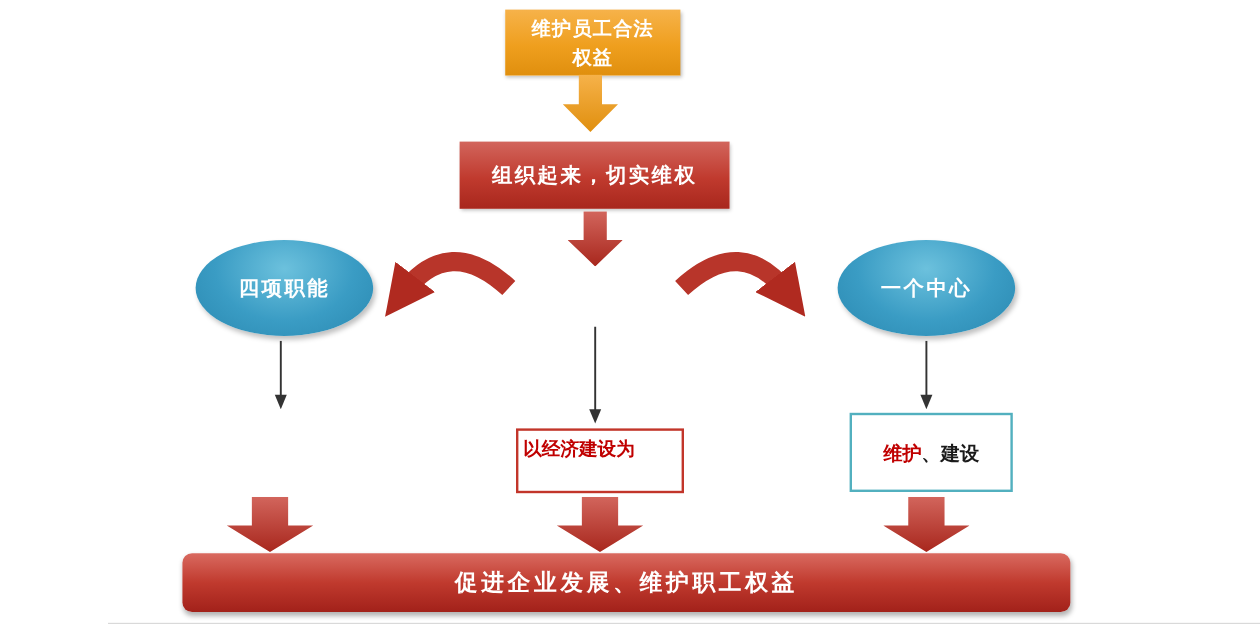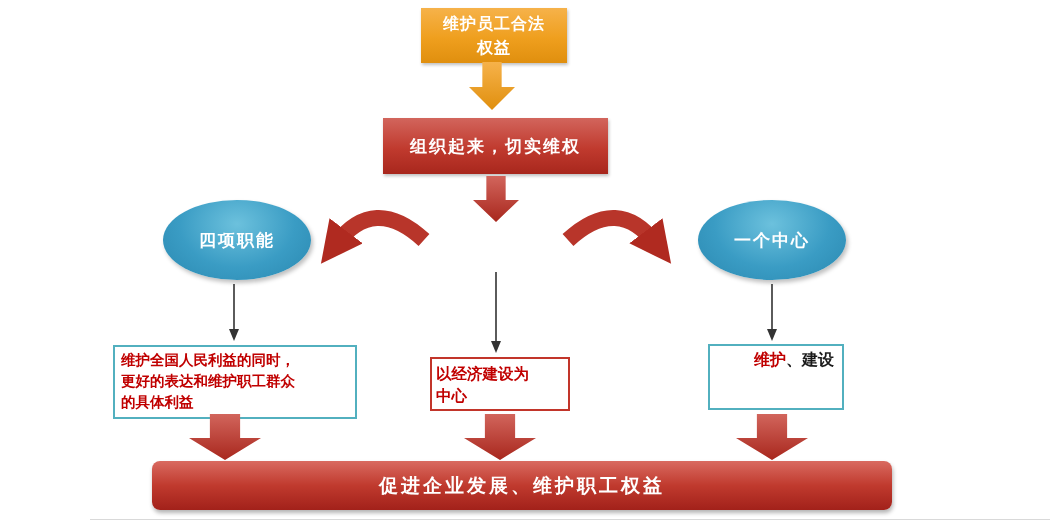--- a/index.html
+++ b/index.html
@@ -50,21 +50,21 @@
     background: #ffffff;
     font-size: 14.5px; line-height: 1.45;
   }
   .note-teal { border: 2px solid #52b0bf; }
   .note-red-border { border: 2px solid #c2352a; }
   .red-text { color: #c00000; }
   .black-text { color: #1a1a1a; }
 
   .note-left-box { padding: 3px 6px; text-align: left; font-weight: bold; }
   .note-center-box { padding: 4px 4px; text-align: left; font-weight: bold; font-size: 15.5px; }
-  .note-right-box { padding: 2px 8px; text-align: right; font-weight: bold; font-size: 16px; line-height: 1.5; }
+  .note-right-box { padding: 20px 8px; text-align: center; font-weight: bold; font-size: 16px; line-height: 1.5; }
 
   
   .bottom-bar {
     background: linear-gradient(180deg, #d96a60 0%, #c03a2e 50%, #a2211a 100%);
     border-radius: 8px;
     display: flex; align-items: center; justify-content: center;
     color: #ffffff; font-size: 19px; font-weight: bold; letter-spacing: 3px;
     box-shadow: 1px 3px 4px rgba(0,0,0,0.3);
     font-family: Liberation Mono, monospace;
   }
@@ -126,29 +126,23 @@
   <svg class="abs" style="left:490px; top:272px;" width="12" height="82" viewBox="0 0 12 82">
     <line x1="6" y1="0" x2="6" y2="70" stroke="#333333" stroke-width="1.6"></line>
     <polygon points="1,69 11,69 6,81" fill="#333333"></polygon>
   </svg>
 
   <svg class="abs" style="left:766px; top:284px;" width="12" height="58" viewBox="0 0 12 58">
     <line x1="6" y1="0" x2="6" y2="46" stroke="#333333" stroke-width="1.6"></line>
     <polygon points="1,45 11,45 6,57" fill="#333333"></polygon>
   </svg>
 
-  <div class="abs note note-teal note-left-box" style="left:113px; top:345px; width:244px; height:74px;">
-    <div class="red-text">维护全国人民利益的同时，</div>
-    <div class="red-text">更好的表达和维护职工群众</div>
-    <div class="red-text">的具体利益</div>
-  </div>
 
   <div class="abs note note-red-border note-center-box" style="left:430px; top:357px; width:140px; height:54px;">
     <div class="red-text">以经济建设为</div>
-    <div class="red-text">中心</div>
   </div>
 
   <div class="abs note note-teal note-right-box" style="left:708px; top:344px; width:136px; height:66px;">
     <div>
       <span class="red-text">维护</span><span class="black-text">、建设</span>
     </div>
   </div>
 
   <div class="abs block-arrow arrow-red" style="left:189px; top:414px; width:72px; height:46px;"></div>
   <div class="abs block-arrow arrow-red" style="left:464px; top:414px; width:72px; height:46px;"></div>

